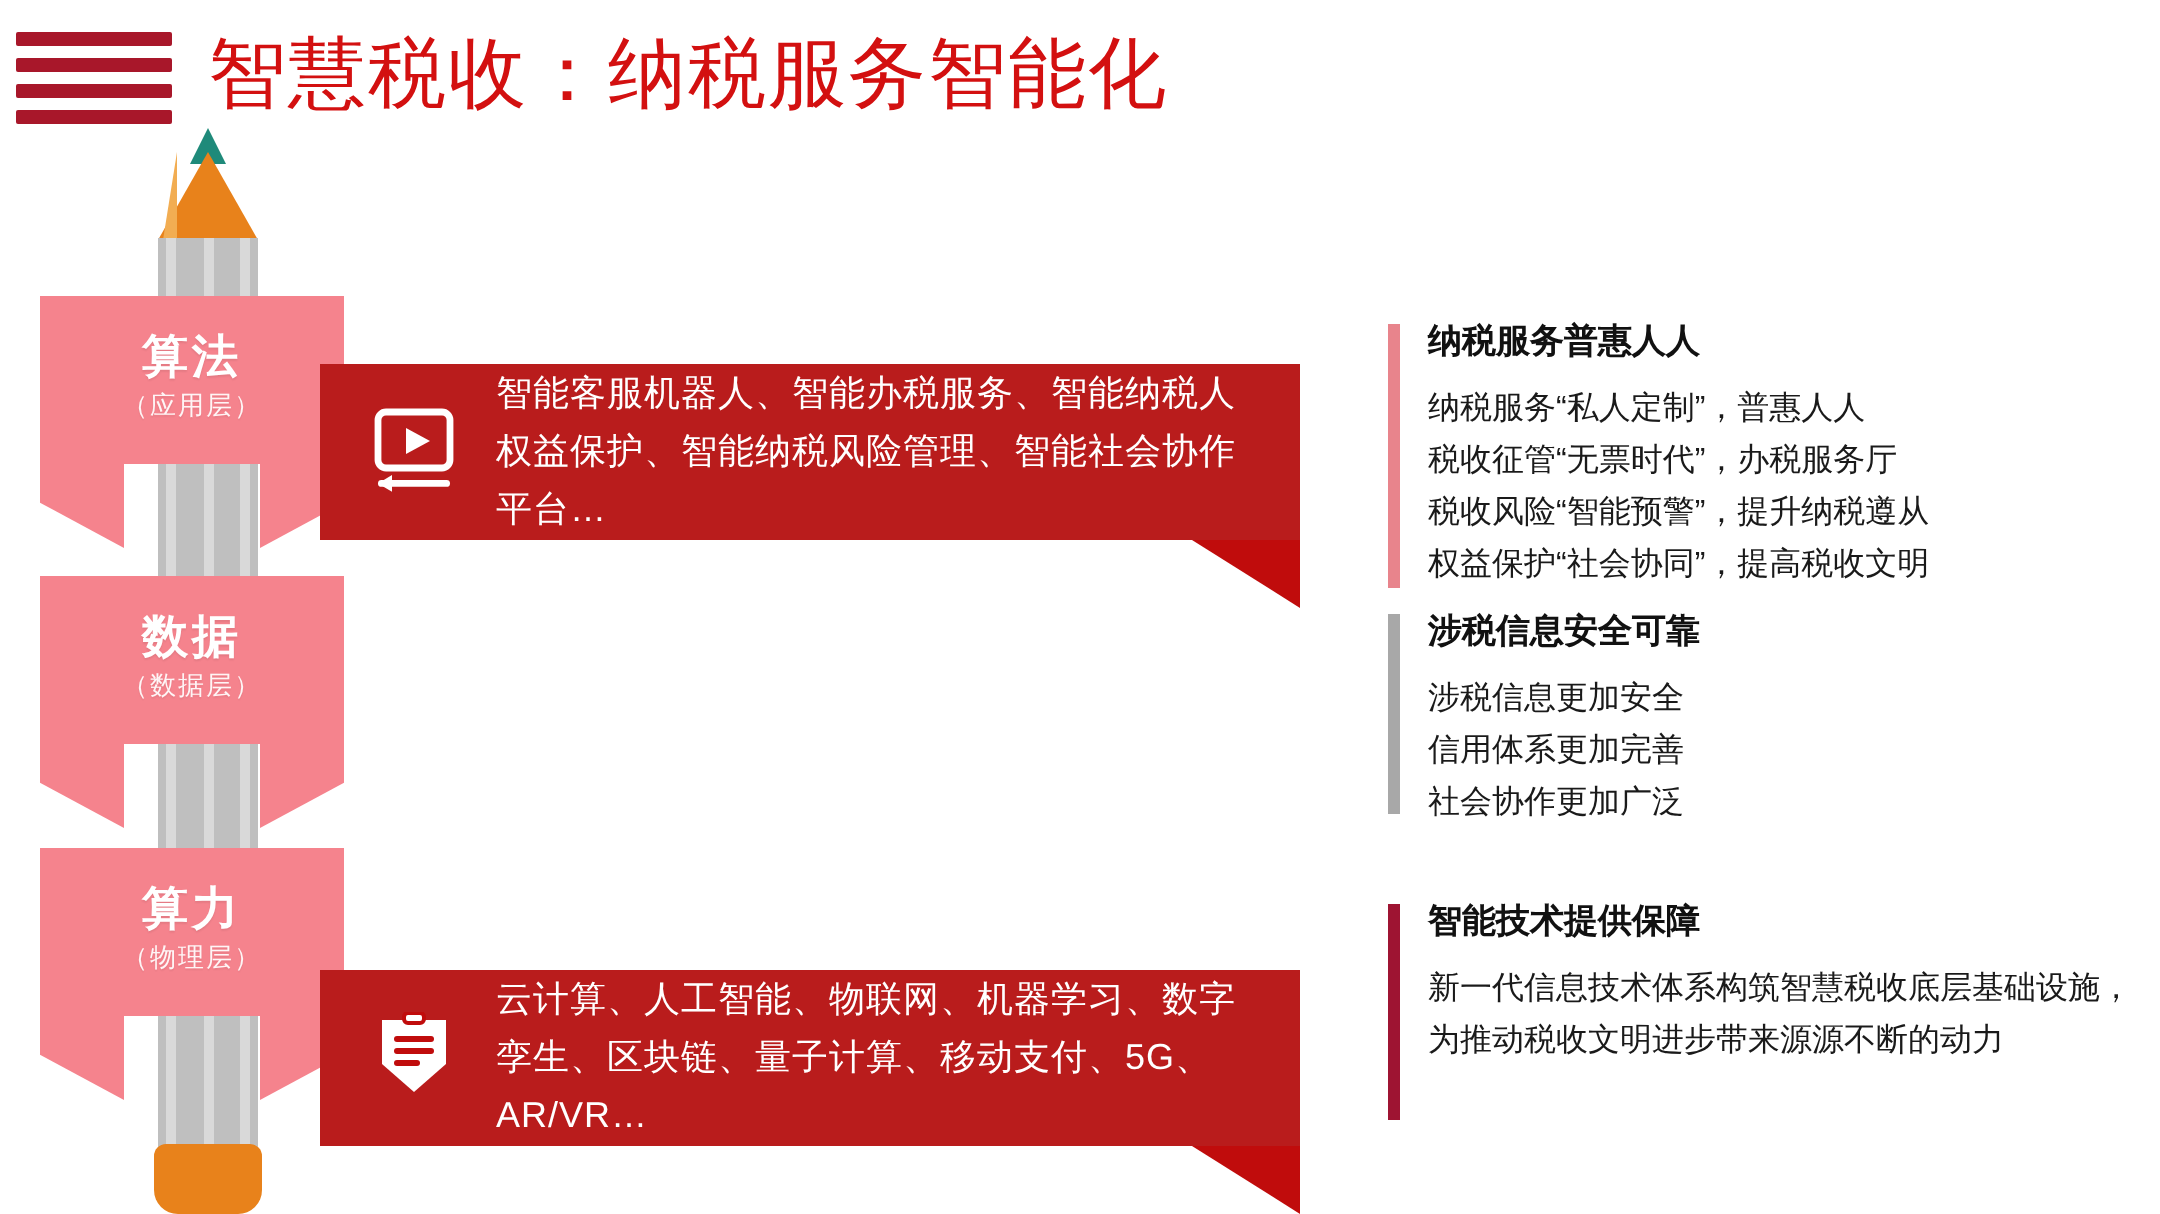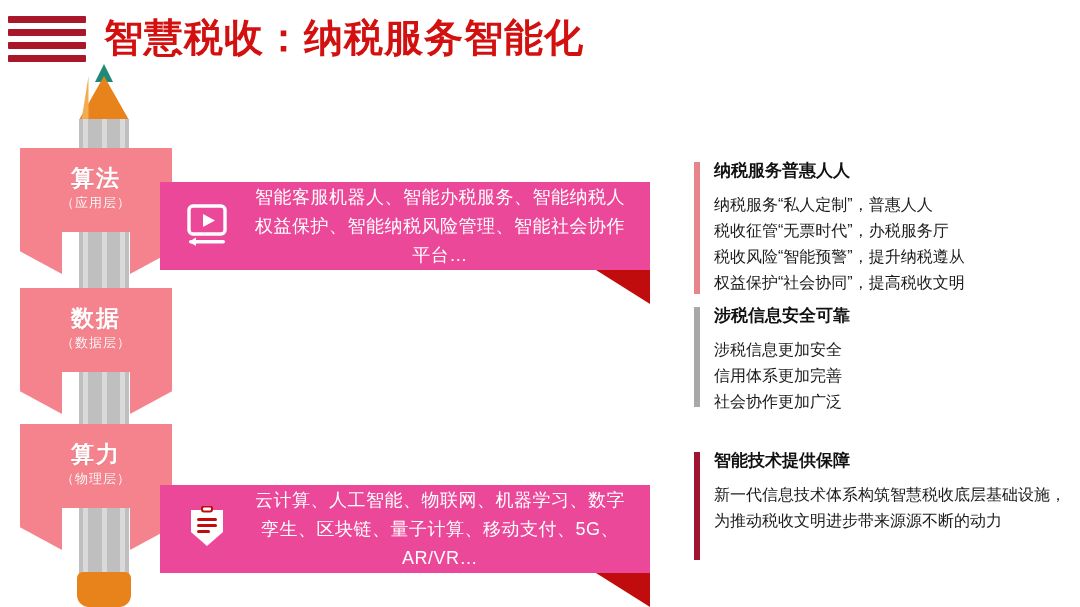--- a/index.html
+++ b/index.html
@@ -11,21 +11,21 @@
     position:relative;
   }
   #stage{position:absolute;left:0;top:0;width:1080px;height:607px;}
 
   
   #header-bars{position:absolute;left:8px;top:16px;width:78px;height:46px;
     display:flex;flex-direction:column;justify-content:space-between;}
   #header-bars .bar{height:7px;width:100%;background:#a8172a;border-radius:1px;}
   #page-title{
     position:absolute;left:104px;top:14px;
-    font-size:39px;line-height:48px;font-weight:bold;
+    font-size:39px;line-height:48px;font-weight:normal;
     color:#d31010;letter-spacing:1px;white-space:nowrap;
   }
 
   
   #pencil{position:absolute;left:62px;top:64px;width:84px;height:543px;}
   .p-lead{position:absolute;left:50%;top:0;transform:translateX(-50%);
      width:0;height:0;border-left:9px solid transparent;border-right:9px solid transparent;
      border-bottom:18px solid #1f8a7a;}
   .p-wood{position:absolute;left:50%;top:12px;transform:translateX(-50%);
      width:0;height:0;border-left:25px solid transparent;border-right:25px solid transparent;
@@ -49,21 +49,21 @@
      clip-path:polygon(0 0,100% 0,100% 100%,0 46%);}
   .layer .chev-r{position:absolute;left:110px;top:84px;width:42px;height:42px;background:#f5838d;
      clip-path:polygon(0 0,100% 0,100% 46%,0 100%);}
   .layer .lbl{position:absolute;left:0;top:0;width:152px;height:84px;
      display:flex;flex-direction:column;align-items:center;justify-content:center;
      color:#ffffff;text-shadow:0 1px 1px rgba(0,0,0,.07);font-family:Liberation Mono, monospace;}
   .layer .lbl .t1{font-size:23px;font-weight:bold;line-height:27px;letter-spacing:2px;}
   .layer .lbl .t2{font-size:13px;line-height:20px;opacity:.92;letter-spacing:1px;}
 
   
-  .banner{position:absolute;left:160px;width:490px;height:88px;background:#ec4899;text-align:center;}
+  .banner{position:absolute;left:160px;width:490px;height:88px;background:#b91c1c;}
   .banner .tail{position:absolute;right:0;top:88px;width:54px;height:34px;background:#c00c0c;
      clip-path:polygon(0 0,100% 0,100% 100%);}
   .banner .notch{position:absolute;left:0;top:88px;width:34px;height:30px;background:#c00c0c;
      clip-path:polygon(0 0,100% 0,100% 0,34px 0,0 0);}
   .banner .ico{position:absolute;left:24px;top:50%;transform:translateY(-50%);
      width:46px;height:46px;}
   .banner .btext{position:absolute;left:88px;right:18px;top:50%;transform:translateY(-50%);
      color:#ffffff;font-size:18px;line-height:29px;letter-spacing:.5px;}
 
   

